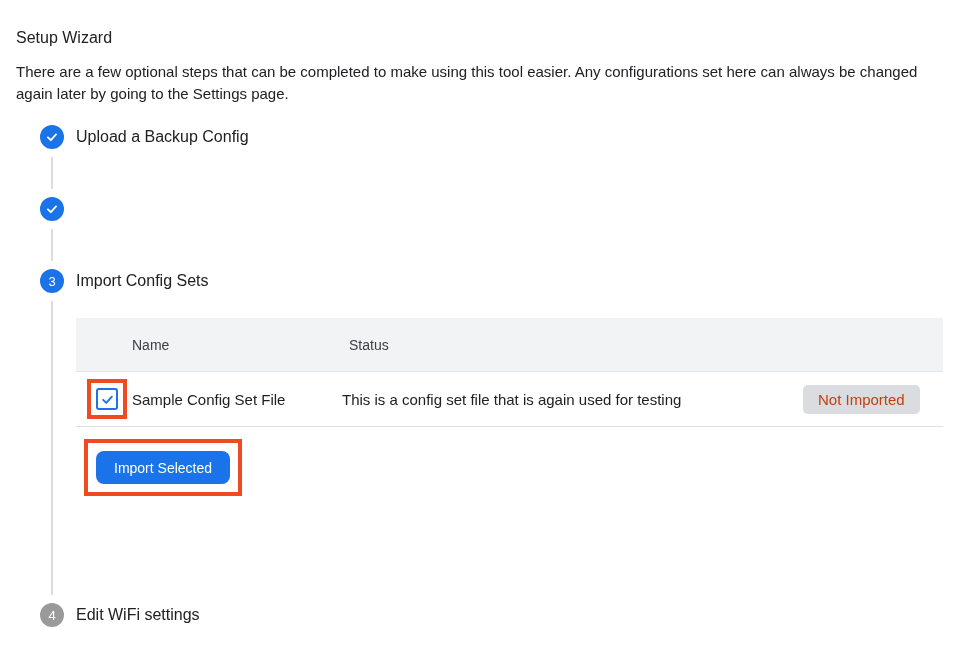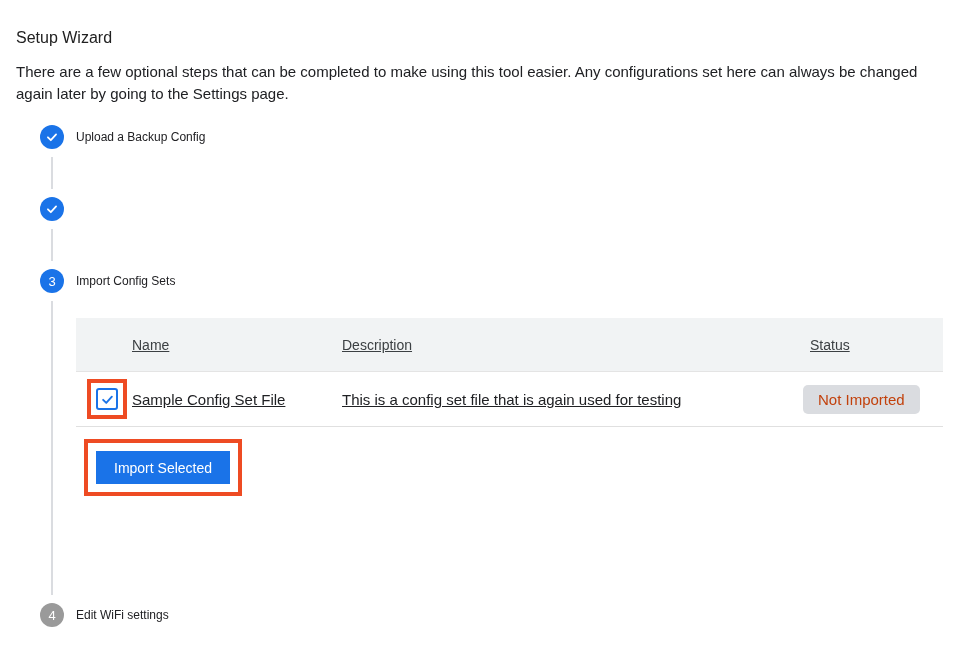--- a/index.html
+++ b/index.html
@@ -47,21 +47,21 @@
     flex: 0 0 24px;
     display: flex;
     align-items: center;
     justify-content: center;
     color: #ffffff;
     font-size: 13px;
   }
   .step-circle.done, .step-circle.active { background: #1a73e8; }
   .step-circle.inactive { background: #9a9a9a; }
   .step-label {
-    font-size: 12px;
+    font-size: 16px;
     color: #212124;
     white-space: nowrap;
   }
   .step-connector {
     position: absolute;
     left: 51px;
     width: 1.5px;
     background: #dadce0;
   }
   
@@ -83,21 +83,21 @@
     border-bottom: 1px solid #e4e4e4;
   }
   .t-head .t-cell {
     font-size: 14px;
     color: #3c4043;
   }
   .t-body {
     height: 55px;
     border-bottom: 1px solid #e0e0e0;
   }
-  .t-cell { overflow: hidden; white-space: nowrap; text-decoration: underline; }
+  .t-cell { overflow: hidden; white-space: nowrap; }
   .cell-status-h { padding-left: 7px; }
   .t-body .t-cell { font-size: 15px; color: #202124; }
   
   .checkbox-annotation {
     margin-left: 11px;
     width: 40px;
     height: 40px;
     border: 4px solid #ee4b23;
     display: flex;
     align-items: center;
@@ -131,21 +131,21 @@
     padding: 8px;
     margin: 12px 0 0 8px;
   }
   .btn {
     display: inline-block;
     background: #1a73e8;
     color: #ffffff;
     font-size: 14px;
     font-family: inherit;
     border: none;
-    border-radius: 0;
+    border-radius: 8px;
     height: 33px;
     padding: 0 18px;
     cursor: pointer;
   }
   .next-step-btn {
     margin-top: 31px;
     height: 32px;
   }
 </style>
 </head>
@@ -180,21 +180,20 @@
     <span class="step-label">Import Config Sets</span>
   </div>
   <div class="step-connector" style="top:301px;height:294px;"></div>
 
   <div class="step-content">
 
     <div class="config-table">
       <div class="t-row t-head">
         <div class="t-cell"></div>
         <div class="t-cell">Name</div>
-        <div class="t-cell">Description</div>
         <div class="t-cell cell-status-h">Status</div>
       </div>
       <div class="t-row t-body">
         <div class="t-cell">
           <div class="checkbox-annotation">
             <span class="config-checkbox">
               <svg width="15" height="15" viewBox="0 0 24 24">
                 <path d="M5 12.5 L10 17.5 L19 7.5" fill="none" stroke="#1a73e8" stroke-width="3" stroke-linecap="round" stroke-linejoin="round"></path>
               </svg>
             </span>

